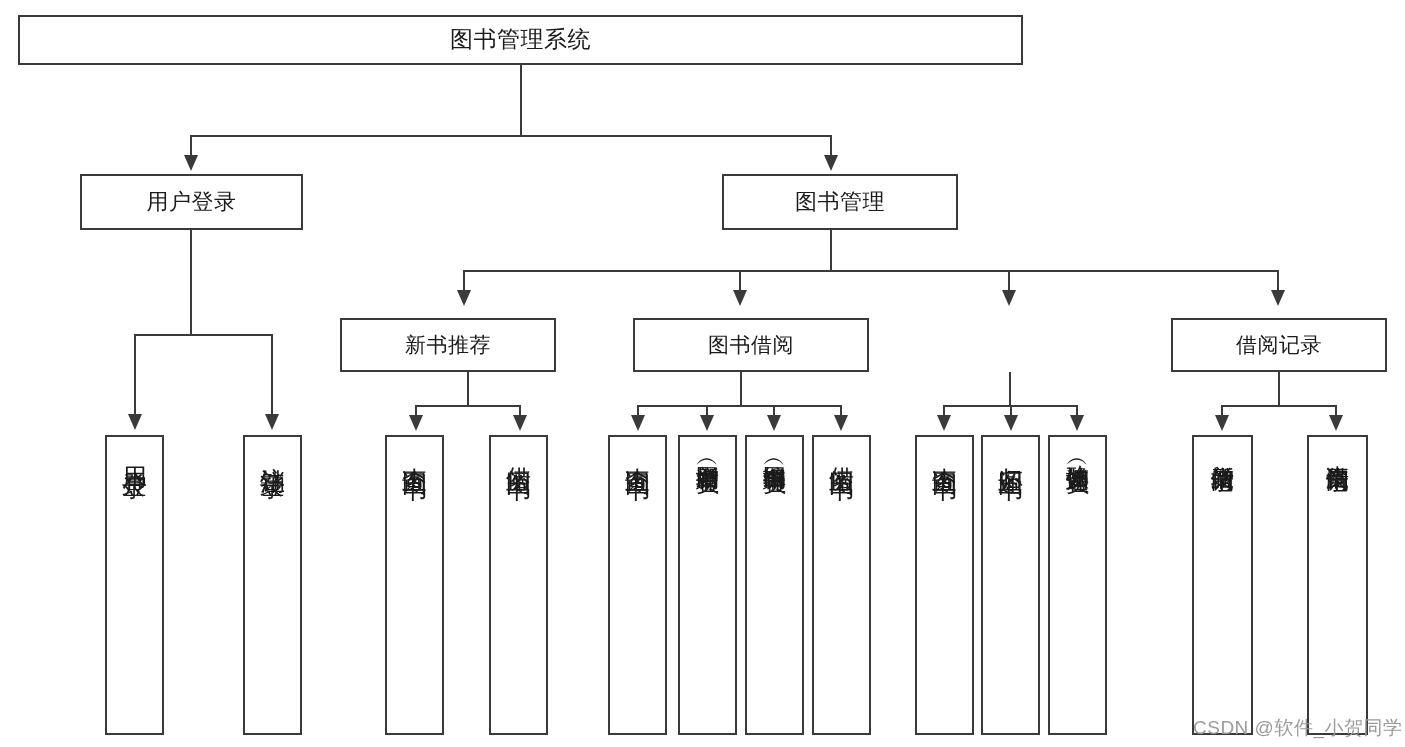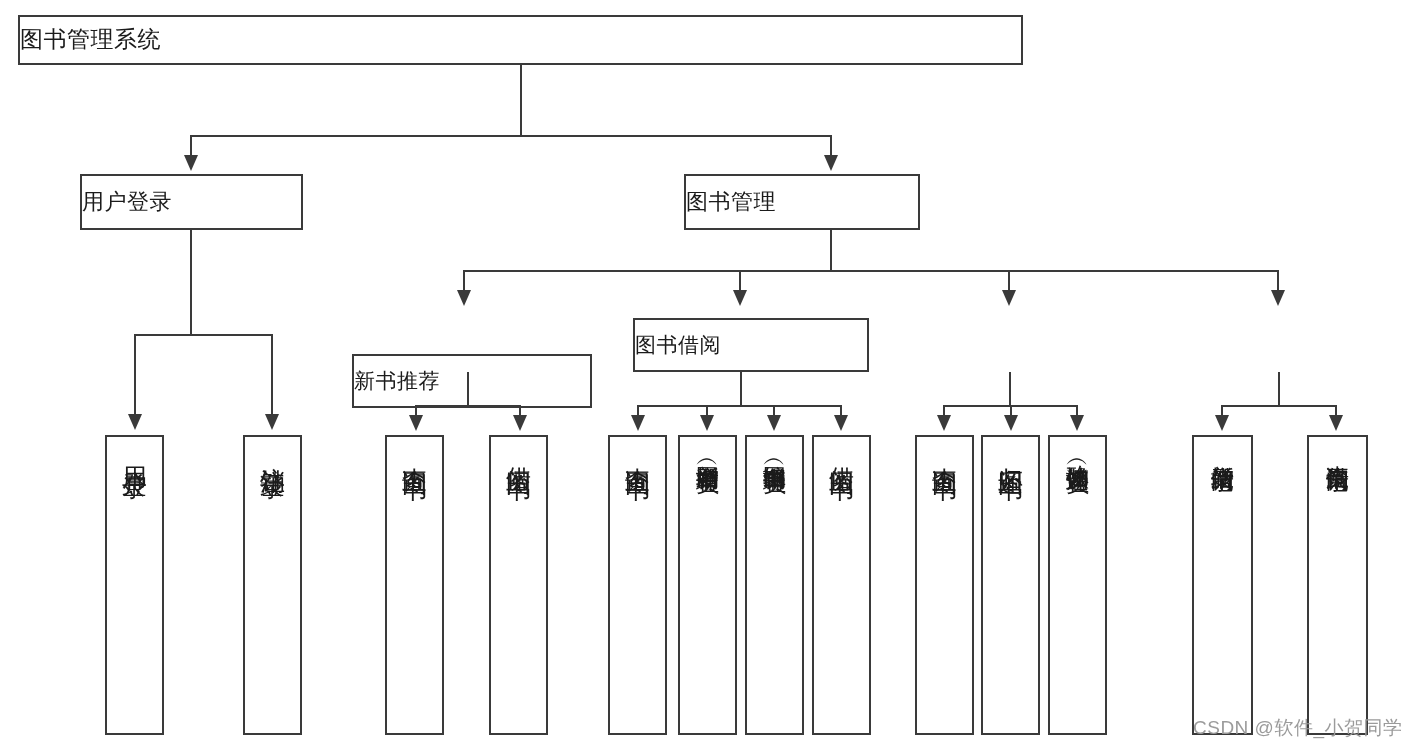--- a/index.html
+++ b/index.html
@@ -17,20 +17,21 @@
   }
 
   
   .node{
     position:absolute;
     box-sizing:border-box;
     background:#ffffff;
     border:2px solid #3a3a3a;
     display:flex;
     align-items:center;
+    justify-content:center;
     color:#1b1b1b;
   }
   .node .label{
     display:block;
     text-align:center;
     line-height:1.18;
     letter-spacing:0.5px;
   }
 
   
@@ -100,21 +101,21 @@
   <div class="ln v" style="left:190px; top:135px; width:2px; height:22px;"></div>
   <div class="arrow" style="left:184px; top:155px;"></div>
 
   <div class="ln v" style="left:830px; top:135px; width:2px; height:22px;"></div>
   <div class="arrow" style="left:824px; top:155px;"></div>
 
   <div class="node horiz tier2" style="left:80px; top:174px; width:223px; height:56px;">
     <span class="label">用户登录</span>
   </div>
 
-  <div class="node horiz tier2" style="left:684px; top:174px; width:236px; height:56px;">
+  <div class="node horiz tier2" style="left:722px; top:174px; width:236px; height:56px;">
     <span class="label">图书管理</span>
   </div>
 
   <div class="ln v" style="left:190px; top:230px; width:2px; height:105px;"></div>
   <div class="ln h" style="left:134px; top:334px; width:138px; height:2px;"></div>
   <div class="ln v" style="left:134px; top:334px; width:2px; height:82px;"></div>
   <div class="arrow" style="left:128px; top:414px;"></div>
   <div class="ln v" style="left:271px; top:334px; width:2px; height:82px;"></div>
   <div class="arrow" style="left:265px; top:414px;"></div>
 
@@ -126,29 +127,32 @@
 
   <div class="ln v" style="left:739px; top:270px; width:2px; height:22px;"></div>
   <div class="arrow" style="left:733px; top:290px;"></div>
 
   <div class="ln v" style="left:1008px; top:270px; width:2px; height:22px;"></div>
   <div class="arrow" style="left:1002px; top:290px;"></div>
 
   <div class="ln v" style="left:1277px; top:270px; width:2px; height:22px;"></div>
   <div class="arrow" style="left:1271px; top:290px;"></div>
 
-  <div class="node horiz tier3" style="left:352px; top:318px; width:240px; height:54px;margin-top:36px;">
+  <div class="node horiz tier3" style="left:340px; top:318px; width:216px; height:54px;">
     <span class="label">新书推荐</span>
   </div>
 
   <div class="node horiz tier3" style="left:633px; top:318px; width:236px; height:54px;">
     <span class="label">图书借阅</span>
   </div>
 
 
+  <div class="node horiz tier3" style="left:1171px; top:318px; width:216px; height:54px;">
+    <span class="label">借阅记录</span>
+  </div>
 
   <div class="ln v" style="left:467px; top:372px; width:2px; height:34px;"></div>
   <div class="ln h" style="left:415px; top:405px; width:106px; height:2px;"></div>
   <div class="ln v" style="left:415px; top:405px; width:2px; height:12px;"></div>
   <div class="arrow" style="left:409px; top:415px;"></div>
   <div class="ln v" style="left:519px; top:405px; width:2px; height:12px;"></div>
   <div class="arrow" style="left:513px; top:415px;"></div>
 
   <div class="ln v" style="left:740px; top:372px; width:2px; height:34px;"></div>
   <div class="ln h" style="left:637px; top:405px; width:205px; height:2px;"></div>

